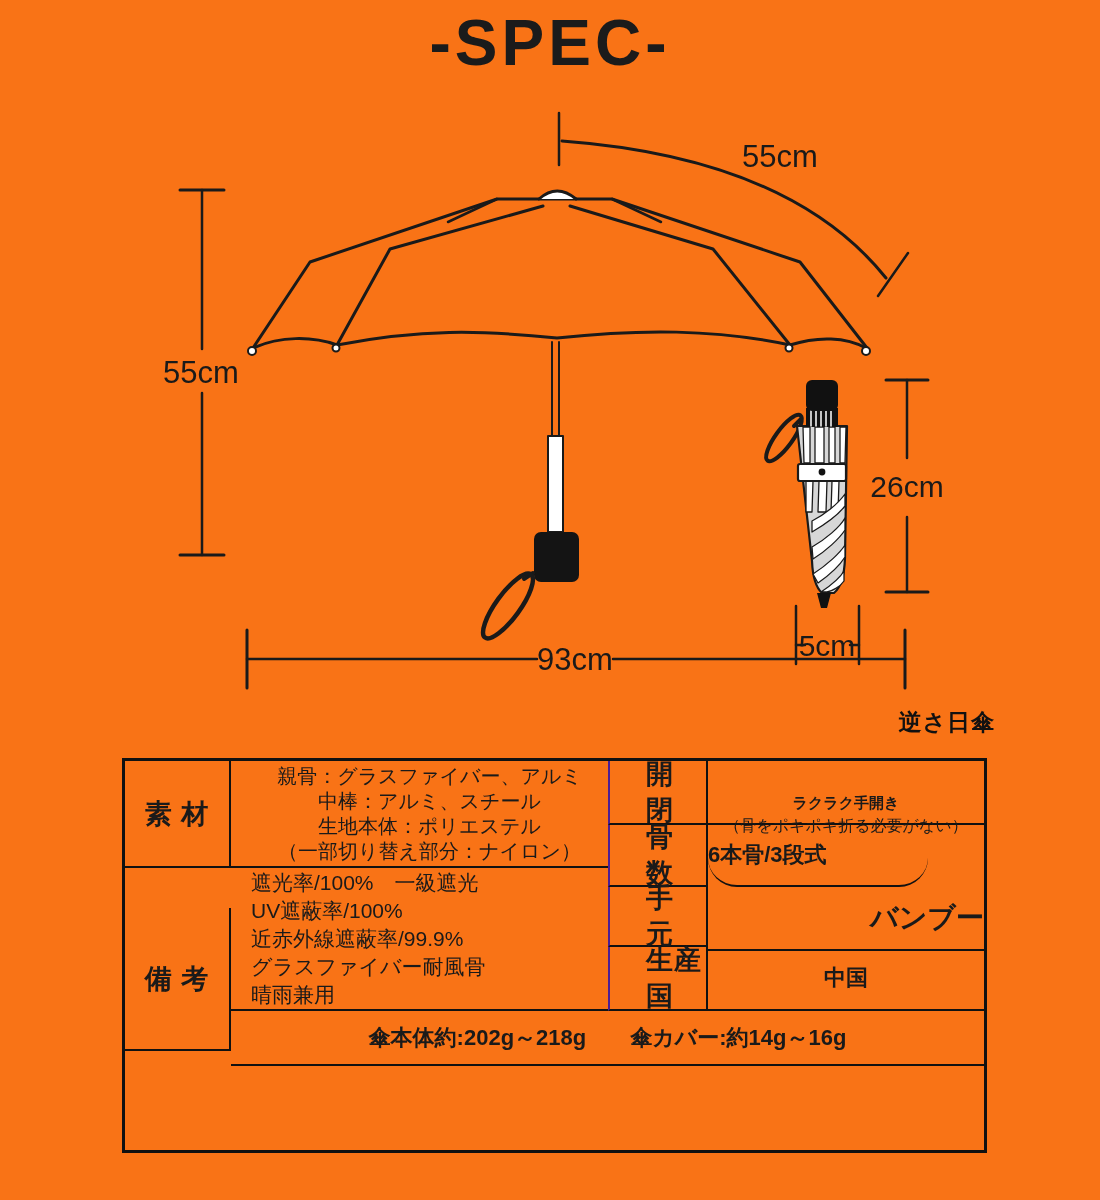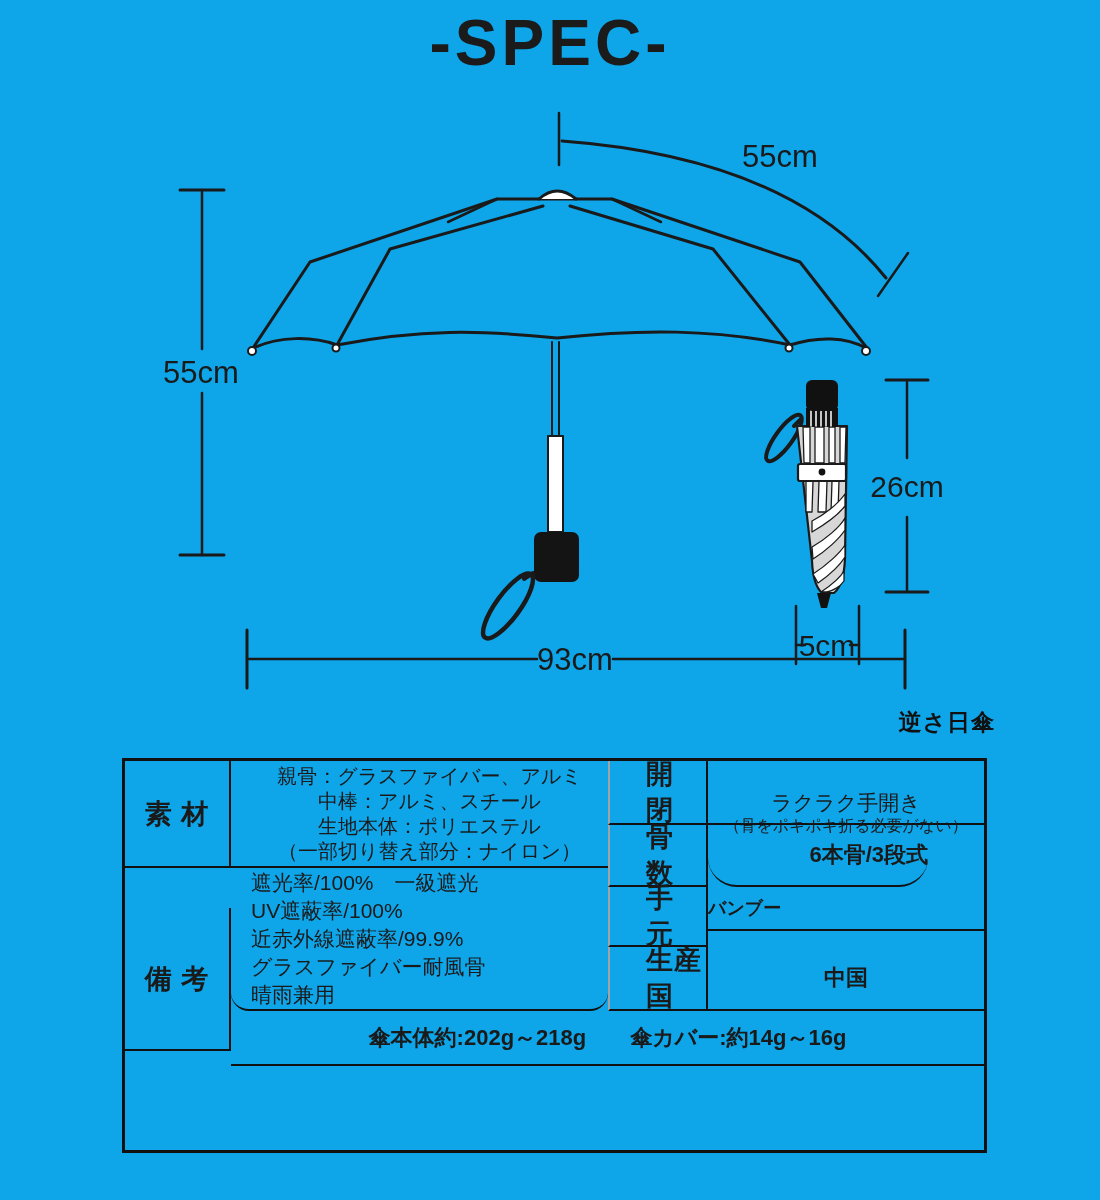--- a/index.html
+++ b/index.html
@@ -1,51 +1,51 @@
 <!DOCTYPE html>
 <html><head>
 <meta charset="utf-8">
 <style>
   html,body{margin:0;padding:0;background:#fff;}
-  .page{position:relative;width:1100px;height:1200px;background:#0ea5e9;overflow:hidden;
+  .page{position:relative;width:1100px;height:1200px;background:#f97316;overflow:hidden;
         font-family:"Liberation Sans","DejaVu Sans",sans-serif;color:#1a1a1a;}
   .spec-title{position:absolute;top:8px;left:0;width:1100px;text-align:center;
         font-size:64px;font-weight:600;letter-spacing:4px;line-height:70px;color:#1b1b1b;}
   .diagram{position:absolute;top:0;left:0;}
   .diagram text{font-family:"Liberation Sans","DejaVu Sans",sans-serif;fill:#1a1a1a;}
   .measure-label{font-size:31px;}
   .measure-label-sm{font-size:30px;}
   .product-type{position:absolute;top:707px;right:105px;font-size:23px;font-weight:bold;
         letter-spacing:1px;color:#111;}
   
   .spec-table{position:absolute;left:122px;top:758px;width:865px;height:395px;
         box-sizing:border-box;border:3px solid #111;}
   .cell{position:absolute;box-sizing:border-box;display:flex;flex-direction:column;
         justify-content:center;}
   .lbl{align-items:center;font-weight:bold;font-size:27px;letter-spacing:1px;}
-  .bl{border-left:2px solid #a3a3a3;padding-left:36px;}
+  .bl{border-left:2px solid #4c1d95;padding-left:36px;}
   .bb{border-bottom:2px solid #111;}
   .br{border-right:2px solid #111;}
   .c-a{left:0;top:0;width:106px;height:107px;}
   .c-b{left:106px;top:0;width:377px;height:107px;padding-left:20px;font-size:20px;line-height:25px;align-items:center;}
   .c-c{left:0;top:107px;width:106px;height:143px;margin-top:40px;}
-  .c-d{left:106px;top:107px;width:377px;height:143px;padding-left:20px;font-size:21px;line-height:28px;border-radius:18px;}
+  .c-d{left:106px;top:107px;width:377px;height:143px;padding-left:20px;font-size:21px;line-height:28px;}
   .c-e{left:483px;top:0;width:100px;height:64px;}
   .c-f{left:583px;top:0;width:276px;height:64px;align-items:center;text-align:center;}
   .c-g{left:483px;top:64px;width:100px;height:62px;}
-  .c-h{left:583px;top:64px;width:220px;height:62px;align-items:flex-end;font-size:22px;font-weight:600;border-radius:29px;}
+  .c-h{left:583px;top:64px;width:220px;height:62px;align-items:flex-start;font-size:22px;font-weight:600;border-radius:29px;}
   .c-i{left:483px;top:126px;width:100px;height:60px;}
-  .c-j{left:583px;top:126px;width:276px;height:44px;align-items:flex-start;font-size:18px;font-weight:600;}
+  .c-j{left:583px;top:126px;width:276px;height:64px;align-items:flex-end;font-size:28px;font-weight:600;}
   .c-k{left:483px;top:186px;width:100px;height:64px;font-family:Liberation Serif, serif;}
   .c-l{left:583px;top:186px;width:276px;height:64px;align-items:center;font-size:22px;font-weight:600;}
   .c-m{left:0;top:250px;width:106px;height:55px;}
   .c-n{left:106px;top:250px;width:753px;height:55px;flex-direction:row;align-items:center;
        justify-content:center;gap:44px;font-size:22px;font-weight:600;}
   .c-o{left:0;top:305px;width:859px;height:84px;padding-left:55px;font-size:22px;line-height:37px;}
-  .oc-main{font-size:21px;font-weight:400;line-height:26px;margin-top:41px;}
+  .oc-main{font-size:15px;font-weight:700;line-height:26px;margin-top:41px;}
   .oc-note{font-size:16px;line-height:20px;}
   .line{display:block;}
 </style>
 </head>
 <body>
 
 <div class="page">
 
   <div class="spec-title">-SPEC-</div>
 

